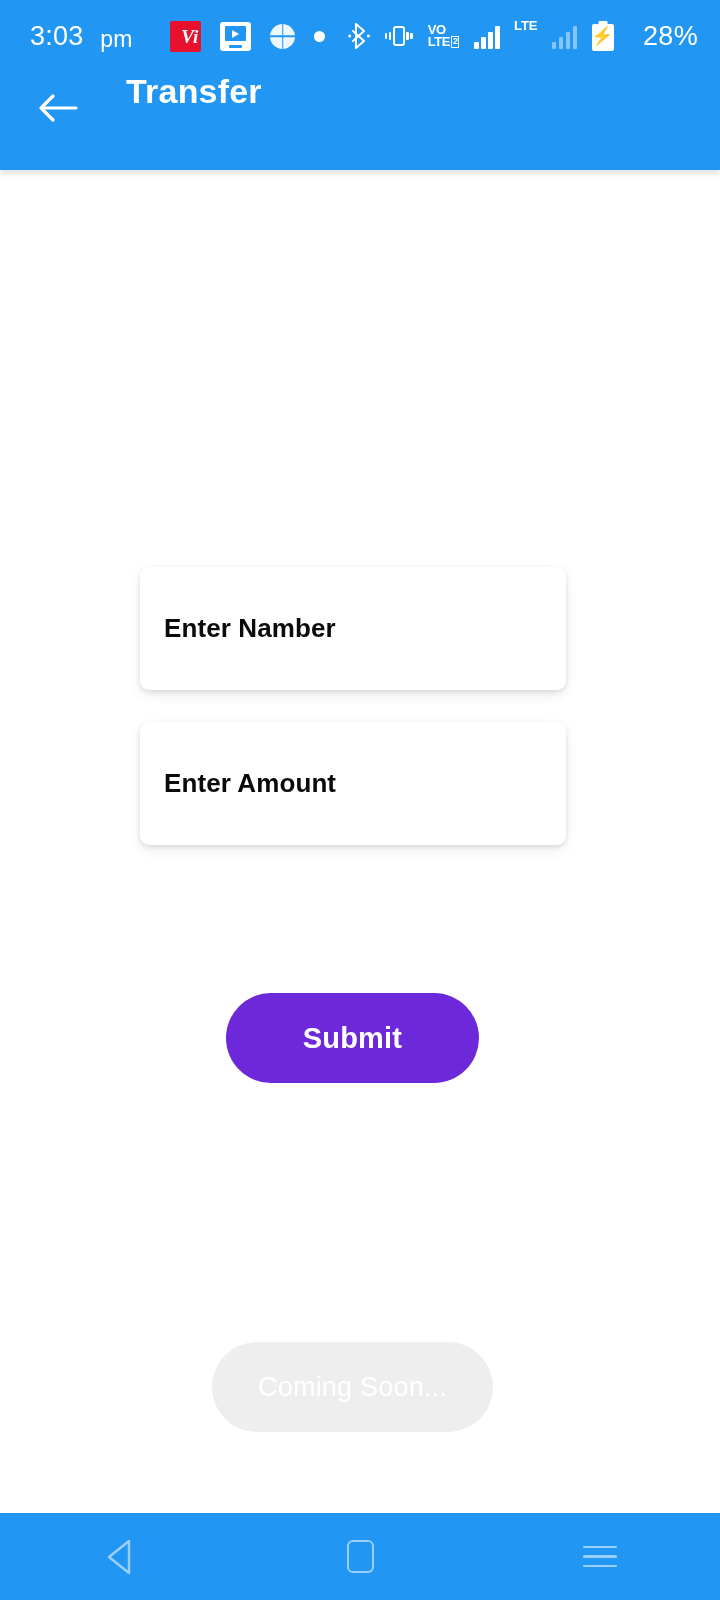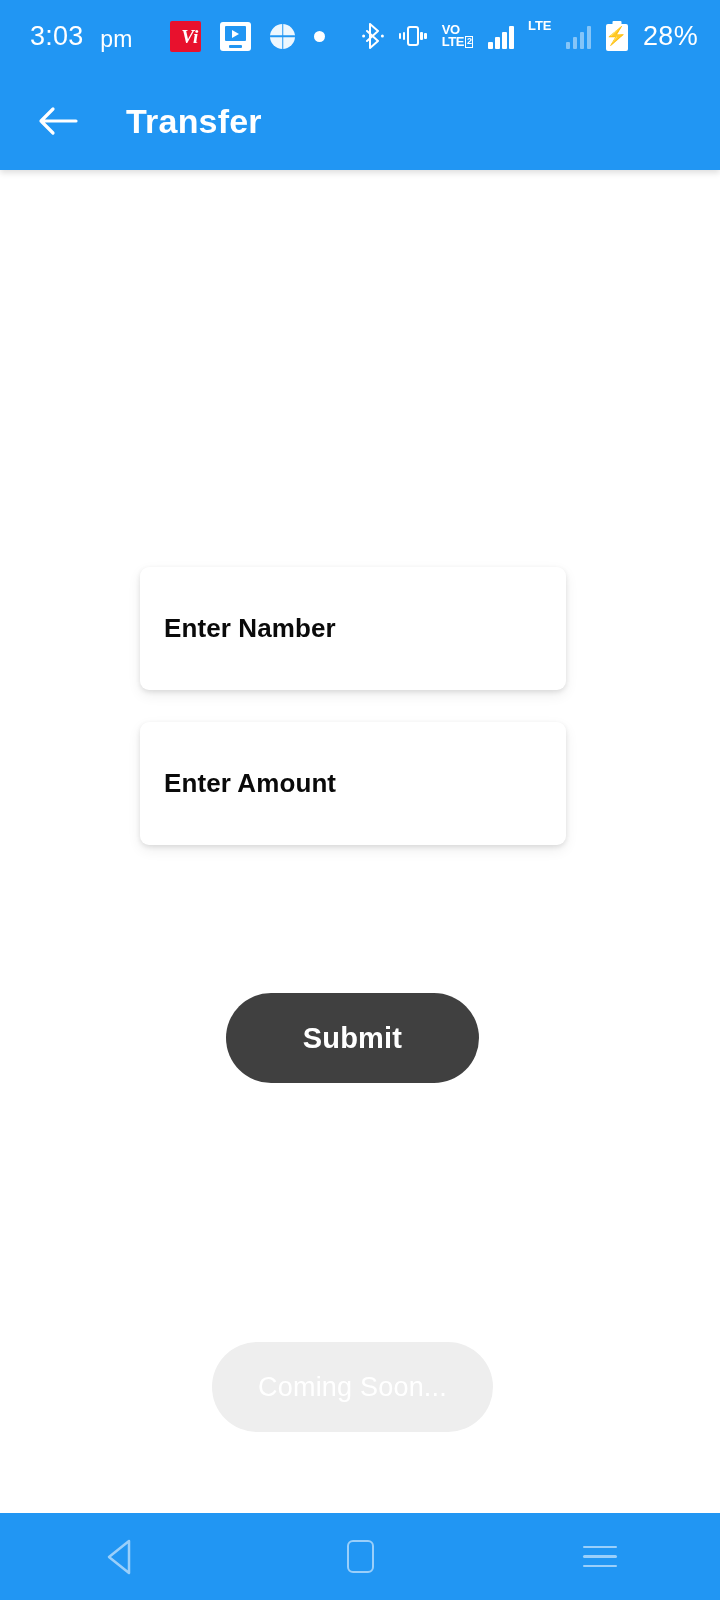--- a/index.html
+++ b/index.html
@@ -127,27 +127,27 @@
   .icon-battery .shell {
     position:absolute; left:0; top:3px; width:22px; height:27px;
     background:#fff; border-radius:2px;
   }
   .icon-battery .bolt {
     position:absolute; left:50%; top:50%; transform:translate(-50%,-50%);
     color:#2196f3; font-size:18px; line-height:1; font-weight:bold;
   }
   .sb-batt-pct {
     color:#fff; font-size:27px; font-weight:400; line-height:1;
-    margin-left:0; letter-spacing:0.3px;
+    margin-left:14px; letter-spacing:0.3px;
   }
 
   
   .app-bar {
     position:absolute; left:0; top:72px; width:720px; height:98px;
-    display:flex; align-items:center;
+    display:flex; align-items:flex-start;
   }
   .back-btn {
     width:72px; height:72px; margin-left:22px;
     display:flex; align-items:center; justify-content:center;
     cursor:pointer; border-radius:50%;
   }
   .app-title {
     color:#ffffff; font-size:34px; font-weight:bold;
     margin-left:32px; letter-spacing:0.2px;
   }
@@ -168,21 +168,21 @@
   #card-number { top:397px; }
   #card-amount { top:552px; }
   .field-label {
     margin-left:24px; font-size:26px; font-weight:bold; color:#0a0a0a;
     letter-spacing:0.1px;
   }
 
   .submit-btn {
     position:absolute; left:226px; top:823px;
     width:253px; height:90px;
-    background:#404040; border:none; border-radius:45px;
+    background:#6d28d9; border:none; border-radius:45px;
     color:#ffffff; font-size:29px; font-weight:bold;
     font-family:"Liberation Sans", sans-serif;
     cursor:pointer; letter-spacing:0.2px;
   }
 
   .toast {
     position:absolute; left:212px; top:1172px;
     width:281px; height:90px;
     background:#eeeeee; border-radius:45px;
     display:flex; align-items:center; justify-content:center;

